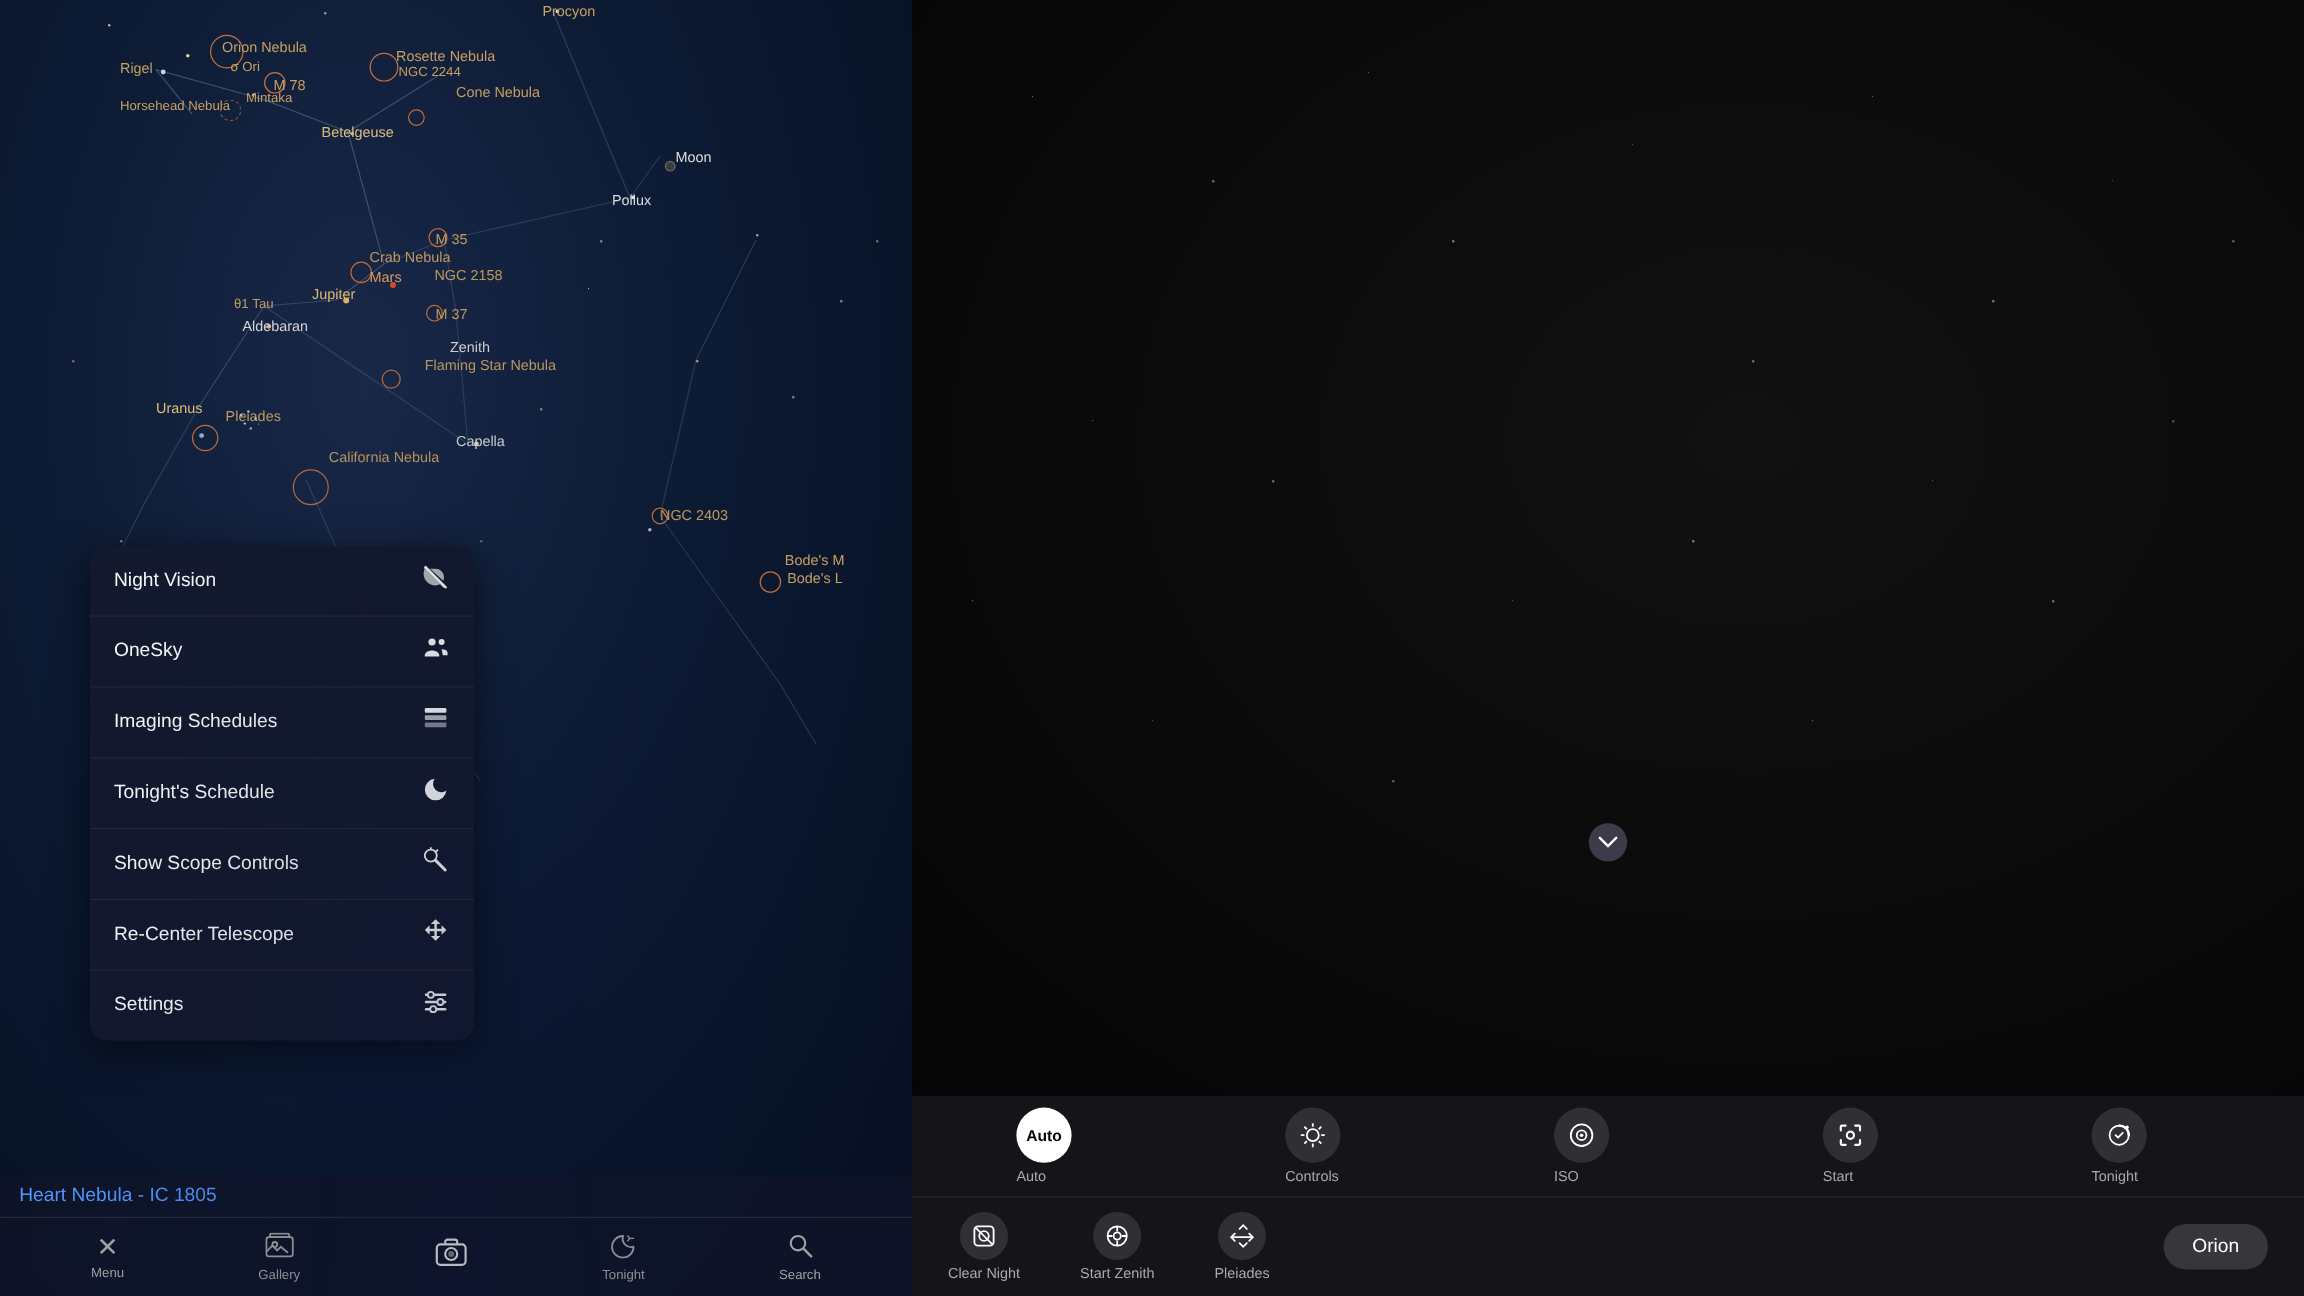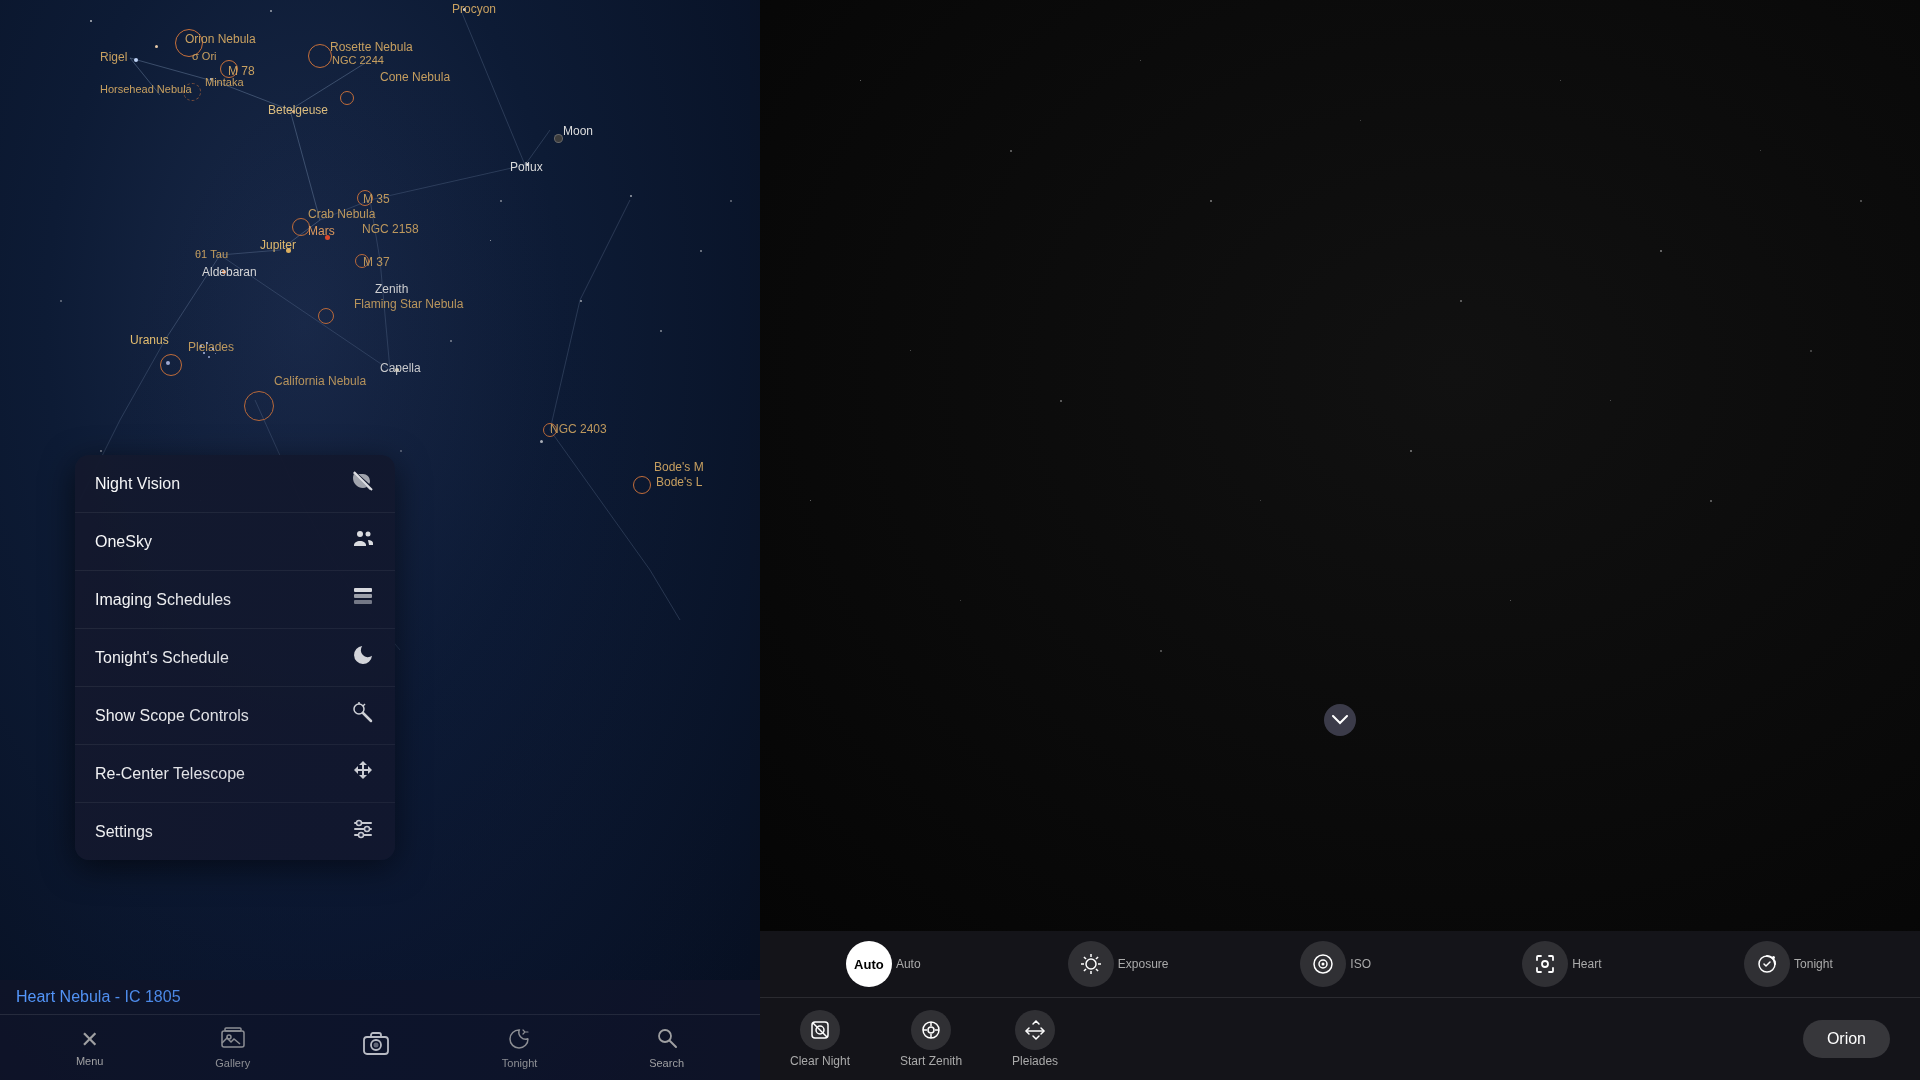--- a/index.html
+++ b/index.html
@@ -131,22 +131,21 @@
     .camera-main-row {
       display: flex;
       align-items: center;
       justify-content: space-around;
       padding: 10px 20px;
       border-bottom: 1px solid rgba(255,255,255,0.1);
     }
 
     .cam-control {
       display: flex;
-      flex-direction: row;
-      align-items: center;
+      flex-direction: column;
       gap: 4px;
       cursor: pointer;
       min-width: 90px;
     }
 
     .cam-control-icon {
       width: 46px;
       height: 46px;
       border-radius: 50%;
       display: flex;
@@ -537,21 +536,21 @@
             <line x1="12" y1="2" x2="12" y2="5" stroke="white" stroke-width="1.5"></line>
             <line x1="12" y1="19" x2="12" y2="22" stroke="white" stroke-width="1.5"></line>
             <line x1="2" y1="12" x2="5" y2="12" stroke="white" stroke-width="1.5"></line>
             <line x1="19" y1="12" x2="22" y2="12" stroke="white" stroke-width="1.5"></line>
             <line x1="4.93" y1="4.93" x2="7.05" y2="7.05" stroke="white" stroke-width="1.5"></line>
             <line x1="16.95" y1="16.95" x2="19.07" y2="19.07" stroke="white" stroke-width="1.5"></line>
             <line x1="19.07" y1="4.93" x2="16.95" y2="7.05" stroke="white" stroke-width="1.5"></line>
             <line x1="7.05" y1="16.95" x2="4.93" y2="19.07" stroke="white" stroke-width="1.5"></line>
           </svg>
         </div>
-        <span class="cam-control-label">Exposure</span>
+        <span class="cam-control-label">Controls</span>
       </div>
       <div class="cam-control">
         <div class="cam-control-icon">
           <svg width="24" height="24" viewBox="0 0 24 24" fill="white">
             <circle cx="12" cy="12" r="9" stroke="white" stroke-width="1.5" fill="none"></circle>
             <circle cx="12" cy="12" r="4" stroke="white" stroke-width="1.5" fill="none"></circle>
             <circle cx="12" cy="12" r="1.5" fill="white"></circle>
           </svg>
         </div>
         <span class="cam-control-label">ISO</span>
@@ -559,21 +558,21 @@
       <div class="cam-control">
         <div class="cam-control-icon">
           <svg width="24" height="24" viewBox="0 0 24 24" fill="none">
             <path d="M4 8V5a1 1 0 011-1h3" stroke="white" stroke-width="1.8" stroke-linecap="round"></path>
             <path d="M16 4h3a1 1 0 011 1v3" stroke="white" stroke-width="1.8" stroke-linecap="round"></path>
             <path d="M20 16v3a1 1 0 01-1 1h-3" stroke="white" stroke-width="1.8" stroke-linecap="round"></path>
             <path d="M8 20H5a1 1 0 01-1-1v-3" stroke="white" stroke-width="1.8" stroke-linecap="round"></path>
             <circle cx="12" cy="12" r="3" stroke="white" stroke-width="1.8"></circle>
           </svg>
         </div>
-        <span class="cam-control-label">Heart</span>
+        <span class="cam-control-label">Start</span>
       </div>
       <div class="cam-control">
         <div class="cam-control-icon">
           <svg width="24" height="24" viewBox="0 0 24 24" fill="none">
             <circle cx="12" cy="12" r="8" stroke="white" stroke-width="1.5"></circle>
             <path d="M12 4a8 8 0 018 8" stroke="white" stroke-width="2" stroke-linecap="round"></path>
             <circle cx="18.5" cy="5.5" r="1.5" fill="white"></circle>
             <path d="M9 12l2 2 4-4" stroke="white" stroke-width="1.5" stroke-linecap="round" stroke-linejoin="round"></path>
           </svg>
         </div>

